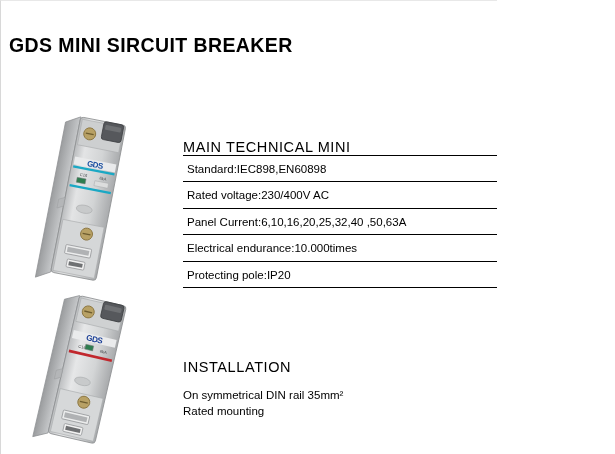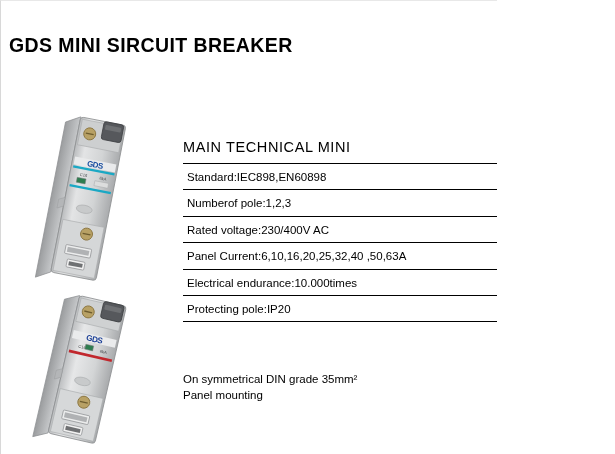--- a/index.html
+++ b/index.html
@@ -47,21 +47,20 @@
     top: 138px;
     width: 348px;
   }
   .section-heading {
     font-size: 14.5px;
     color: #000000;
     letter-spacing: 0.6px;
     white-space: nowrap;
   }
   #spec-table {
-    margin-top: 8px;
     width: 348px;
     border-collapse: collapse;
   }
   #spec-table tr {
     border-top: 1.6px solid #000000;
   }
   #spec-table tr:last-child {
     border-bottom: 1.6px solid #000000;
   }
   #spec-table td {
@@ -199,38 +198,36 @@
   </div>
 
   <div id="spec-section">
     <div class="section-heading">MAIN TECHNICAL MINI</div>
     <table id="spec-table">
       <tbody>
         <tr>
           <td>Standard:IEC898,EN60898</td>
         </tr>
         <tr>
-          <td>Numberof pole:1,2,3</td>
-        </tr>
-        <tr>
           <td>Rated voltage:230/400V AC</td>
         </tr>
         <tr>
           <td>Panel Current:6,10,16,20,25,32,40 ,50,63A</td>
         </tr>
         <tr>
           <td>Electrical endurance:10.000times</td>
         </tr>
         <tr>
           <td>Protecting pole:IP20</td>
         </tr>
       </tbody>
     </table>
   </div>
 
   <div id="installation-section">
+    <div class="section-heading">INSTALLATION</div>
     <ul id="installation-list">
-      <li>On symmetrical DIN grade 35mm²</li>
-      <li>Panel mounting</li>
+      <li>On symmetrical DIN rail 35mm²</li>
+      <li>Rated mounting</li>
     </ul>
   </div>
 
 </div>
 
 </body></html>

